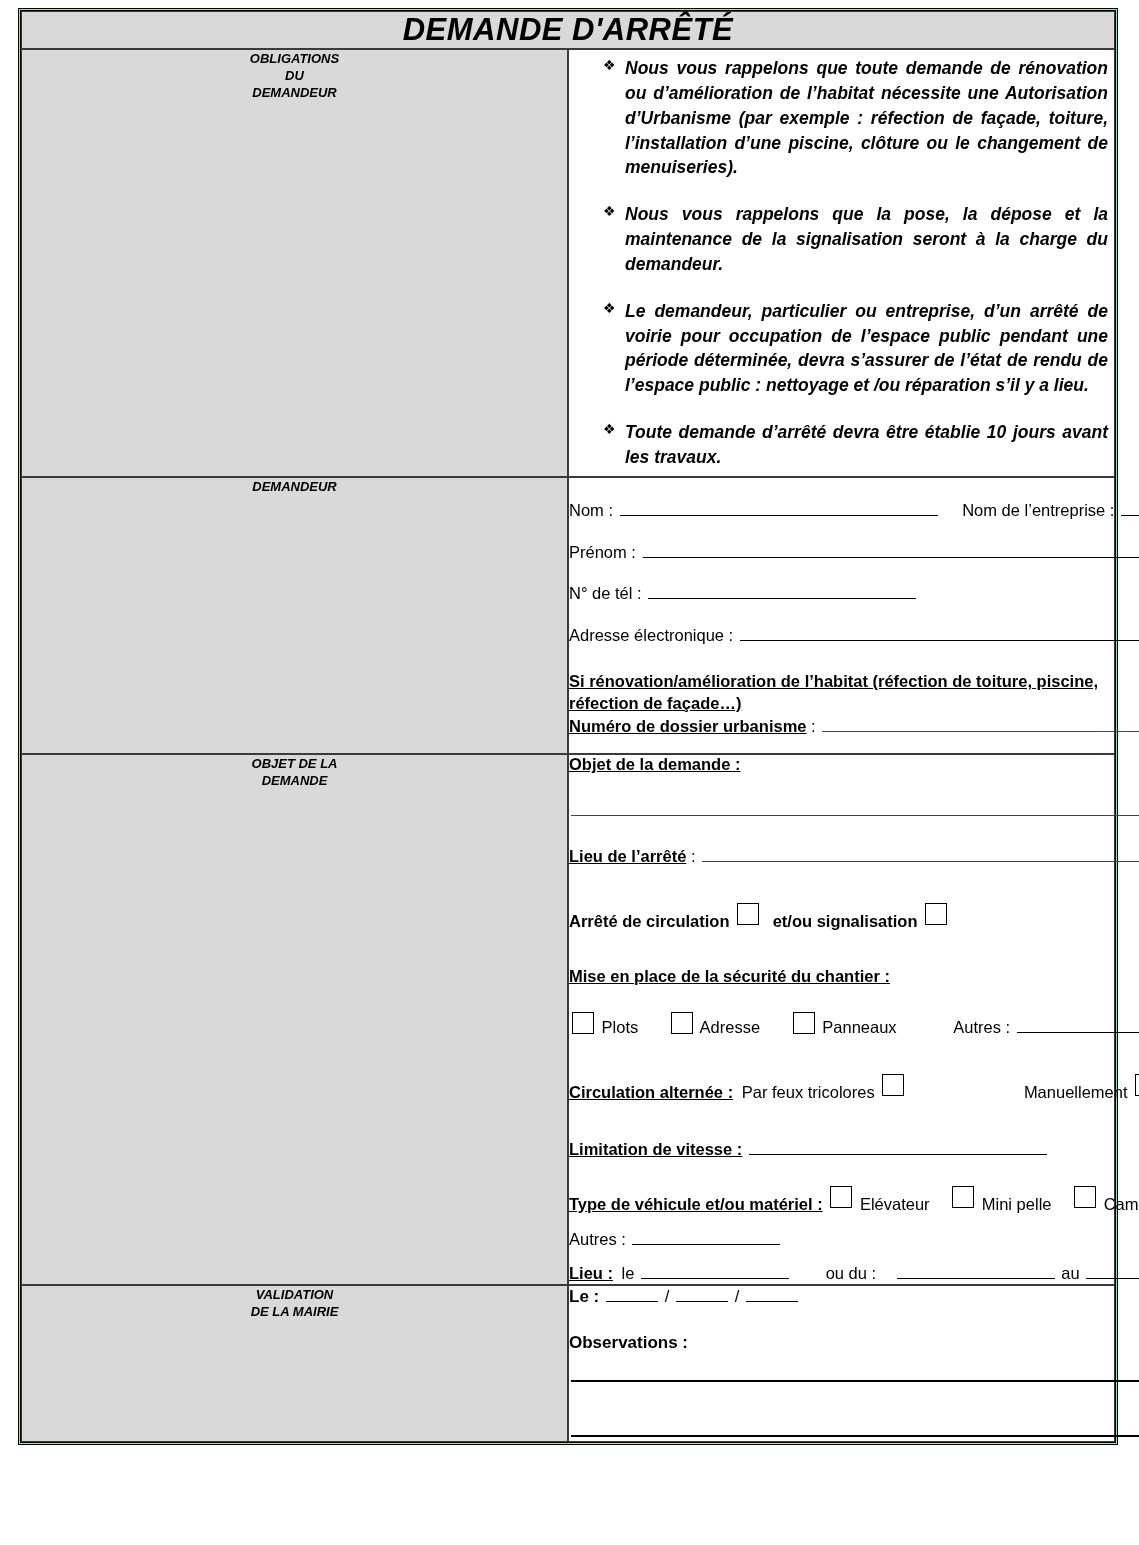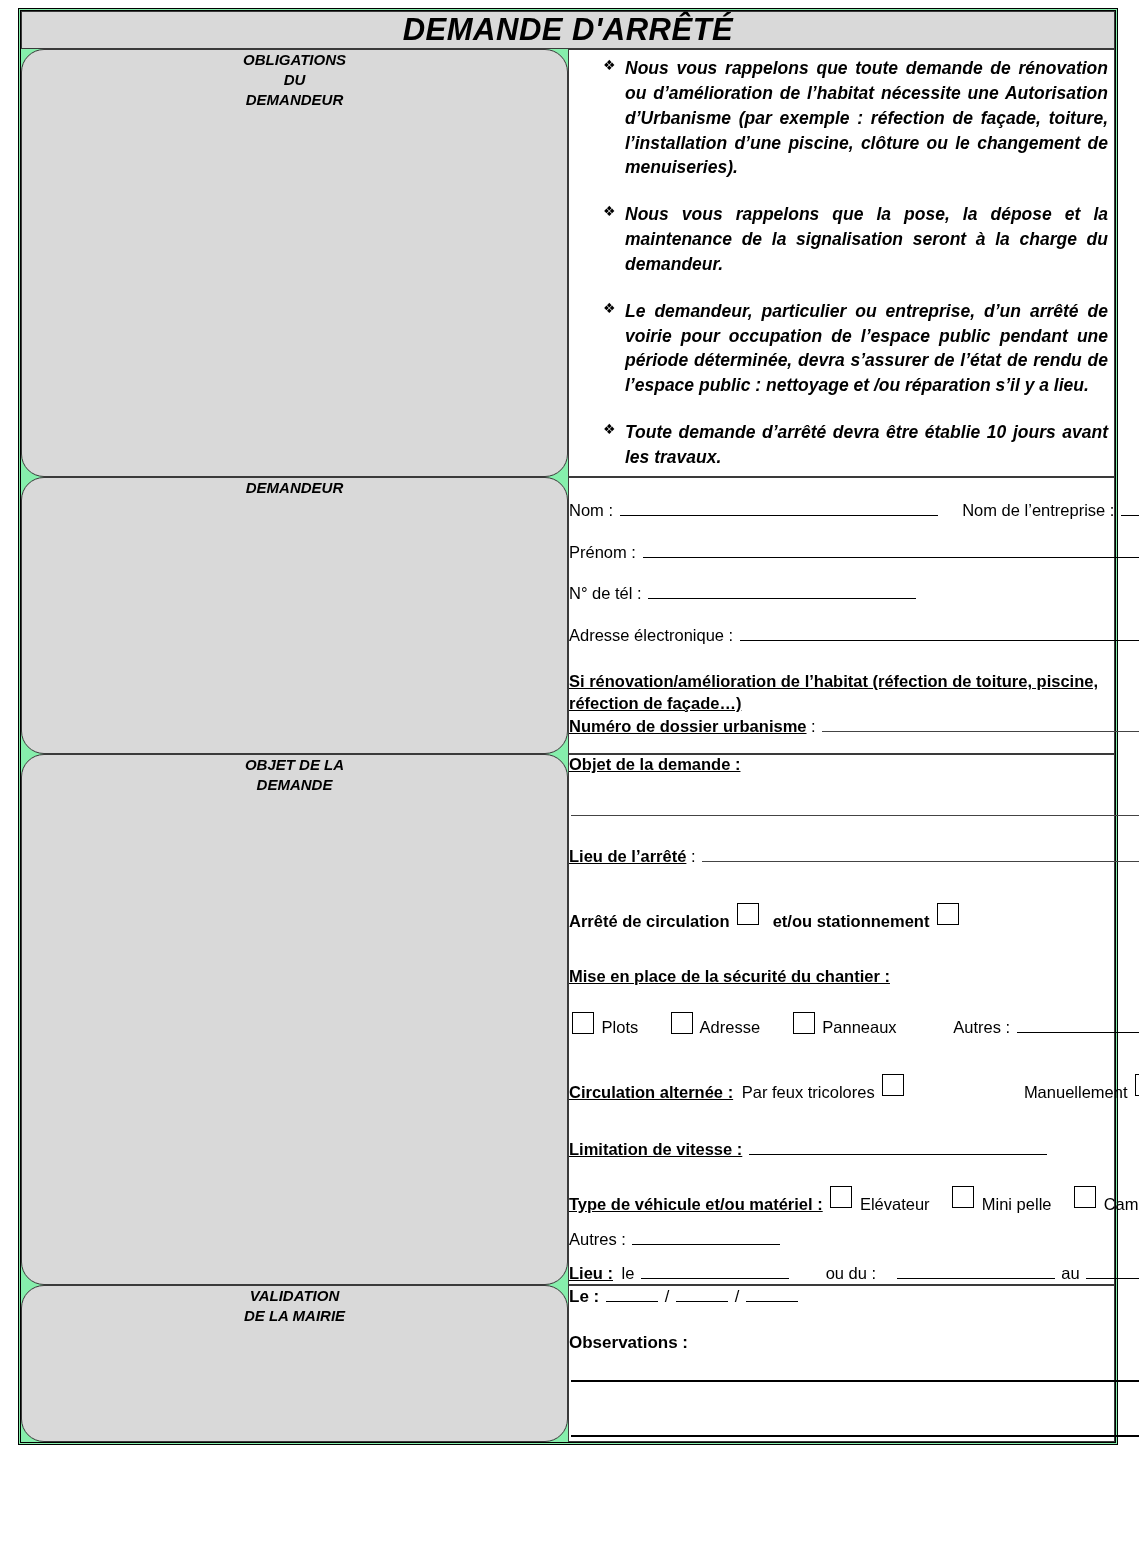--- a/index.html
+++ b/index.html
@@ -51,26 +51,25 @@
     font-style: italic;
     letter-spacing: 0.5px;
   }
 
   
   .label-cell {
     width: 158px;
     background: #d9d9d9;
     text-align: center;
     vertical-align: middle;
-    font-size: 15px;
+    font-size: 13px;
     font-weight: bold;
     font-style: italic;
     line-height: 1.32;
     padding: 4px 6px;
-    border-radius: 23px;
   }
 
   
   .content-cell {
     background: #fff;
     padding: 10px 18px 12px 18px;
   }
 
   
   ul.obligations {
@@ -252,21 +251,21 @@
         <div class="gap-md"></div>
         <div class="field-row" style="margin-bottom:0;">
           <span class="lbl-u">Lieu de l’arrêté</span><span class="lbl"> :</span>
           <span class="blank blank-thin" style="width:760px;"></span>
         </div>
 
         <div class="gap-lg"></div>
         <div class="field-row" style="margin-bottom:0;">
           <span class="lbl-b">Arrêté de circulation</span>
           <span class="cbox cbox-up"></span>
-          <span class="lbl-b" style="margin-left:6px;">et/ou stationnement</span>
+          <span class="lbl-b" style="margin-left:6px;">et/ou signalisation</span>
           <span class="cbox cbox-up"></span>
         </div>
 
         <div class="gap-lg"></div>
         <div style="font-size:16.5px;" class="lbl-u">Mise en place de la sécurité du chantier :</div>
 
         <div class="gap-md"></div>
         <div class="field-row" style="margin-bottom:0;">
           <span class="cbox"></span>
           <span class="lbl">Plots</span>

